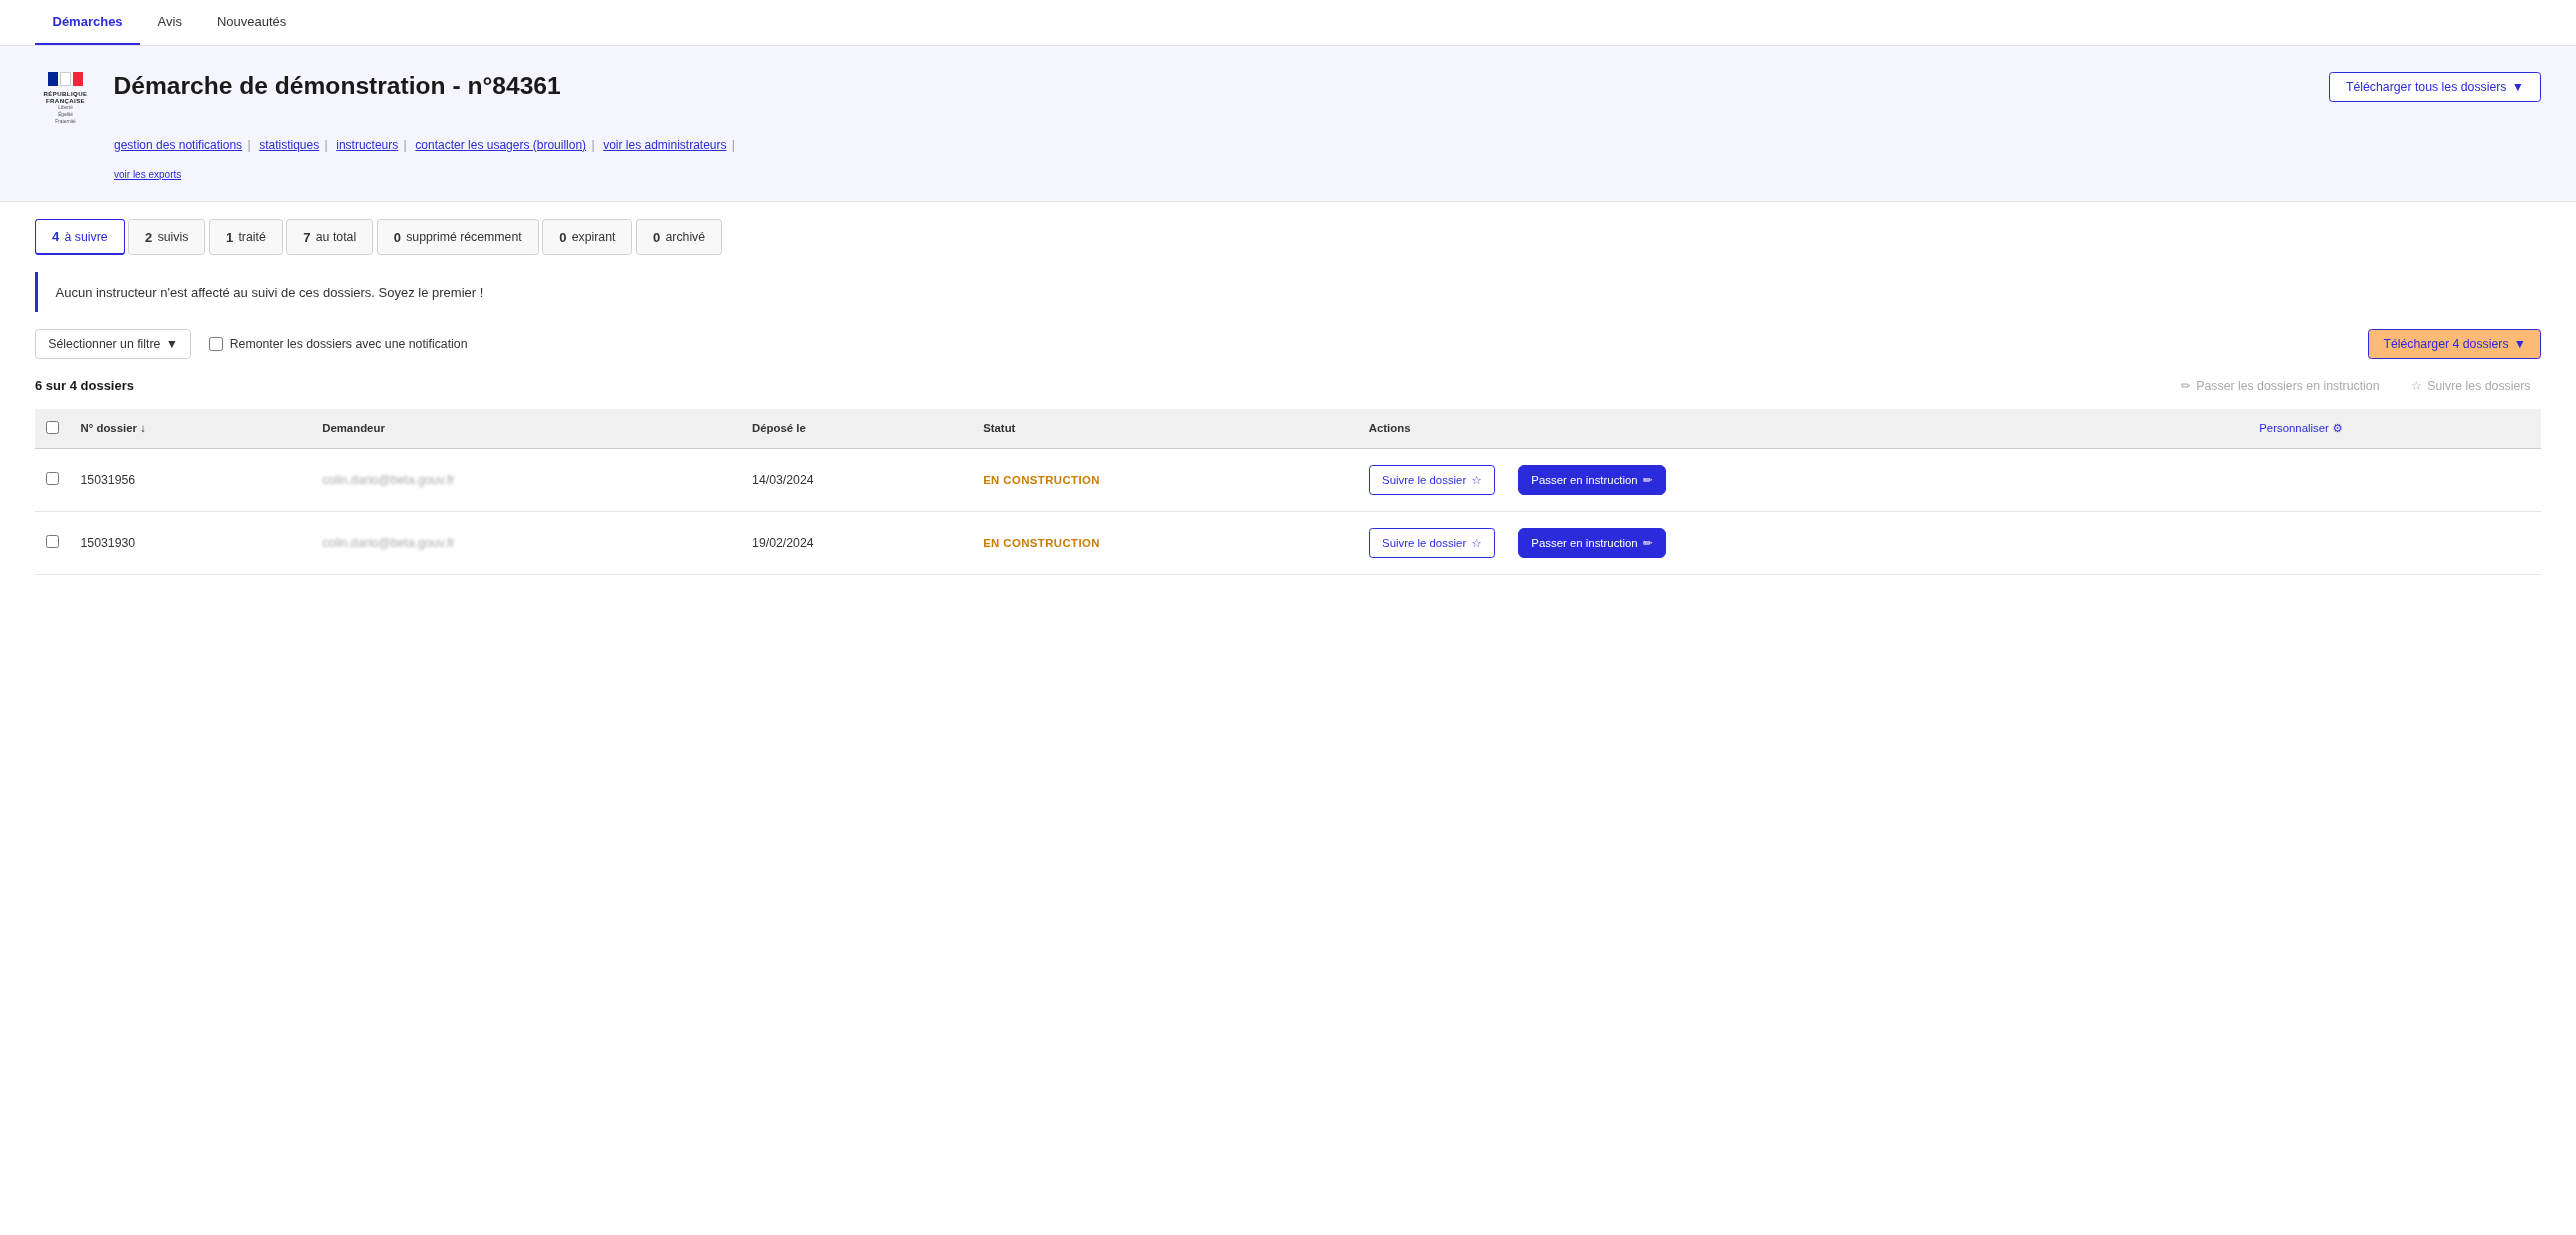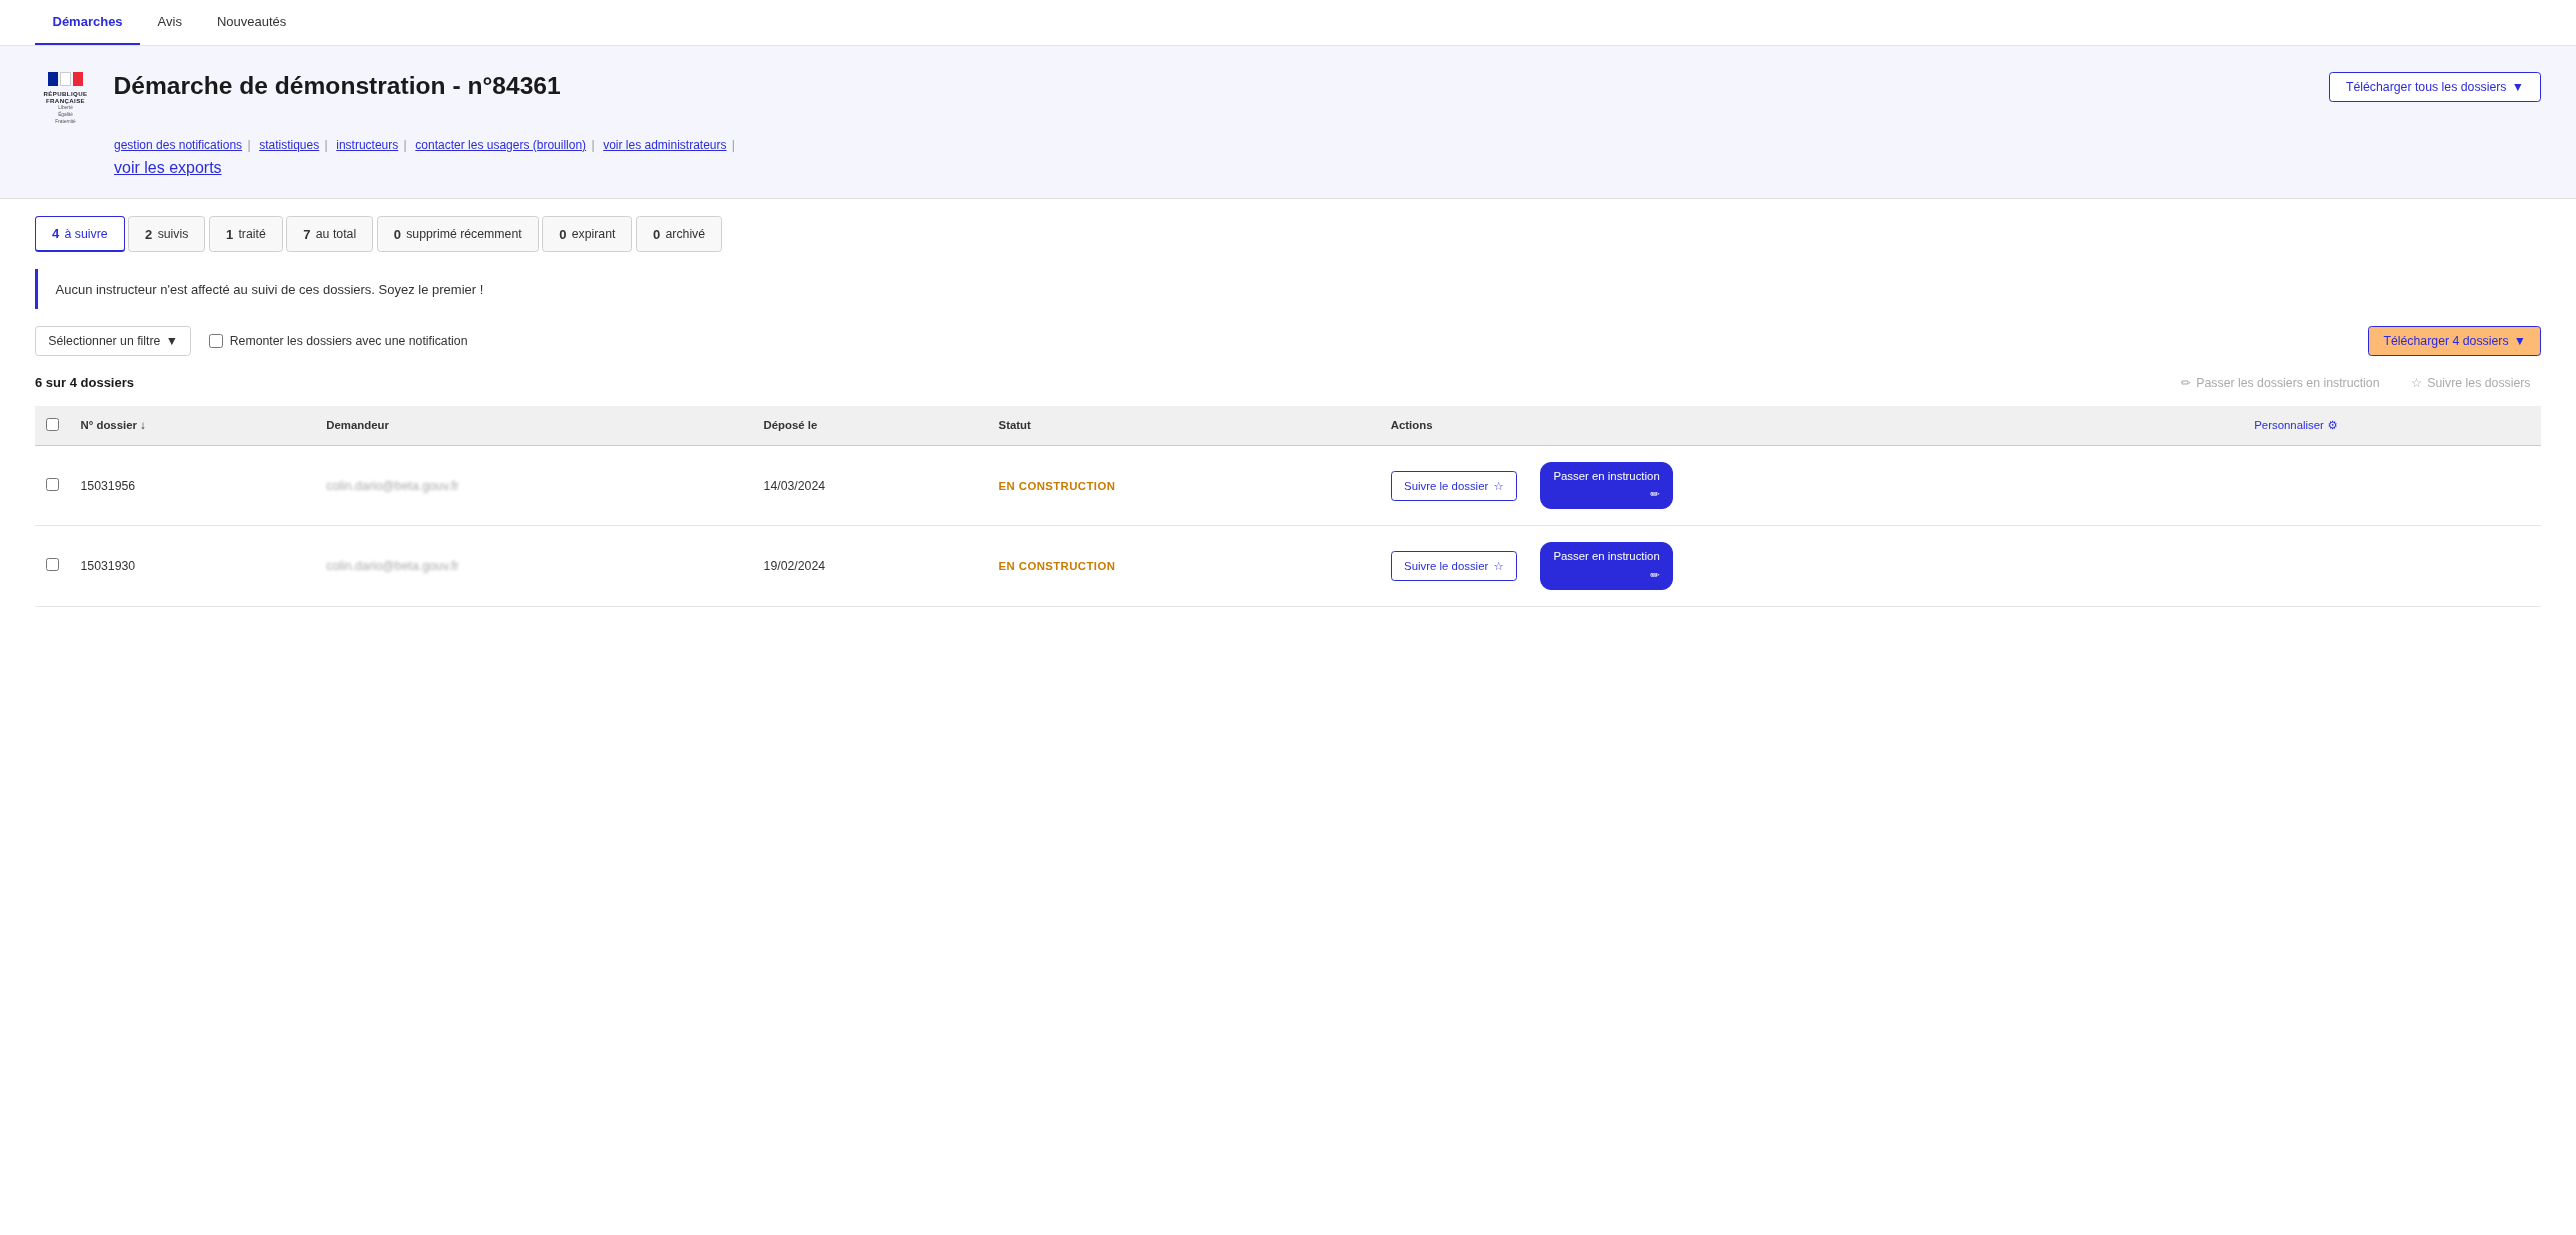--- a/index.html
+++ b/index.html
@@ -20,21 +20,21 @@
     .flag-blue { background: #002395; }
     .flag-white { background: #fff; border: 0.9px solid #ccc; }
     .flag-red { background: #ED2939; }
     .logo-text { font-size: 6.1px; font-weight: 700; text-align: center; letter-spacing: 0.4px; line-height: 1.3; color: #1a1a1a; }
     .logo-subtext { font-size: 4.8px; color: #555; text-align: center; line-height: 1.4; }
     .header-title { font-size: 24.6px; font-weight: 700; color: #1a1a1a; margin-bottom: 1.8px; }
     .download-all-btn { border: 1.8px solid #2b2bdc; color: #2b2bdc; background: #fff; padding: 7px 16px; font-size: 12.3px; font-weight: 500; cursor: pointer; border-radius: 3.5px; white-space: nowrap; display: flex; align-items: center; gap: 5.3px; }
     .header-links { margin-top: 12.3px; margin-left: 79px; font-size: 12px; color: #555; }
     .header-links a { color: #2b2bdc; text-decoration: underline; cursor: pointer; }
     .sep { color: #999; margin: 0 5.3px; }
-    .voir-exports { display: block; margin-top: 7px; color: #2b2bdc; text-decoration: underline; cursor: pointer; font-size: 16px; }
+    .voir-exports { display: block; margin-top: 17px; color: #2b2bdc; text-decoration: underline; cursor: pointer; font-size: 10px; }
 
     
     .tabs-section { padding: 17.5px 35px 0; background: #fff; }
     .tabs-row { display: flex; gap: 3.5px; flex-wrap: wrap; }
     .tab { display: flex; align-items: center; gap: 5.3px; padding: 8.8px 16px; border: 0.9px solid #d0d0d0; border-radius: 3.5px; background: #f8f8f8; cursor: pointer; font-size: 12.3px; color: #333; text-decoration: none; }
     .tab.active { background: #fff; border-bottom: 2.6px solid #2b2bdc; color: #2b2bdc; border-color: #2b2bdc; }
     .tab-count { font-weight: 700; font-size: 13px; }
     .tab-label { color: inherit; }
 
     
@@ -63,21 +63,21 @@
     th.sortable { cursor: pointer; }
     th.right-align { text-align: center; }
     td { padding: 16px 10.5px; border-bottom: 0.9px solid #e5e5e5; font-size: 12.3px; color: #333; vertical-align: middle; }
     .checkbox-cell { width: 35px; }
     .dossier-num { font-weight: 500; }
     .demandeur-blur { color: #aaa; font-style: normal; filter: blur(1.8px); user-select: none; }
     .status-badge { font-size: 11.4px; font-weight: 700; letter-spacing: 0.4px; }
     .status-en-construction { color: #c97c00; }
     .action-btns { display: flex; gap: 23px; align-items: center; }
     .suivre-btn { border: 0.9px solid #2b2bdc; background: #fff; color: #2b2bdc; padding: 7px 12.3px; font-size: 11.4px; font-weight: 500; cursor: pointer; border-radius: 3.5px; display: flex; align-items: center; gap: 5.3px; white-space: nowrap; }
-    .passer-btn { background: #2b2bdc; border: 0.9px solid #2b2bdc; color: #fff; padding: 7px 12.3px; font-size: 11.4px; font-weight: 500; cursor: pointer; border-radius: 11px; display: flex; align-items: flex-end; gap: 5.3px; white-space: nowrap; flex-direction: column; }
+    .passer-btn { background: #2b2bdc; border: 0.9px solid #2b2bdc; color: #fff; padding: 7px 12.3px; font-size: 11.4px; font-weight: 500; cursor: pointer; border-radius: 6px; display: flex; align-items: center; gap: 5.3px; white-space: nowrap; }
     .personnaliser-link { color: #2b2bdc; font-size: 11.4px; font-weight: 500; cursor: pointer; display: flex; align-items: center; gap: 3.5px; white-space: nowrap; }
   </style>
 </head>
 <body>
 
 <nav class="top-nav">
   <a class="top-nav-item active">Démarches</a>
   <a class="top-nav-item">Avis</a>
   <a class="top-nav-item">Nouveautés</a>
 </nav>

